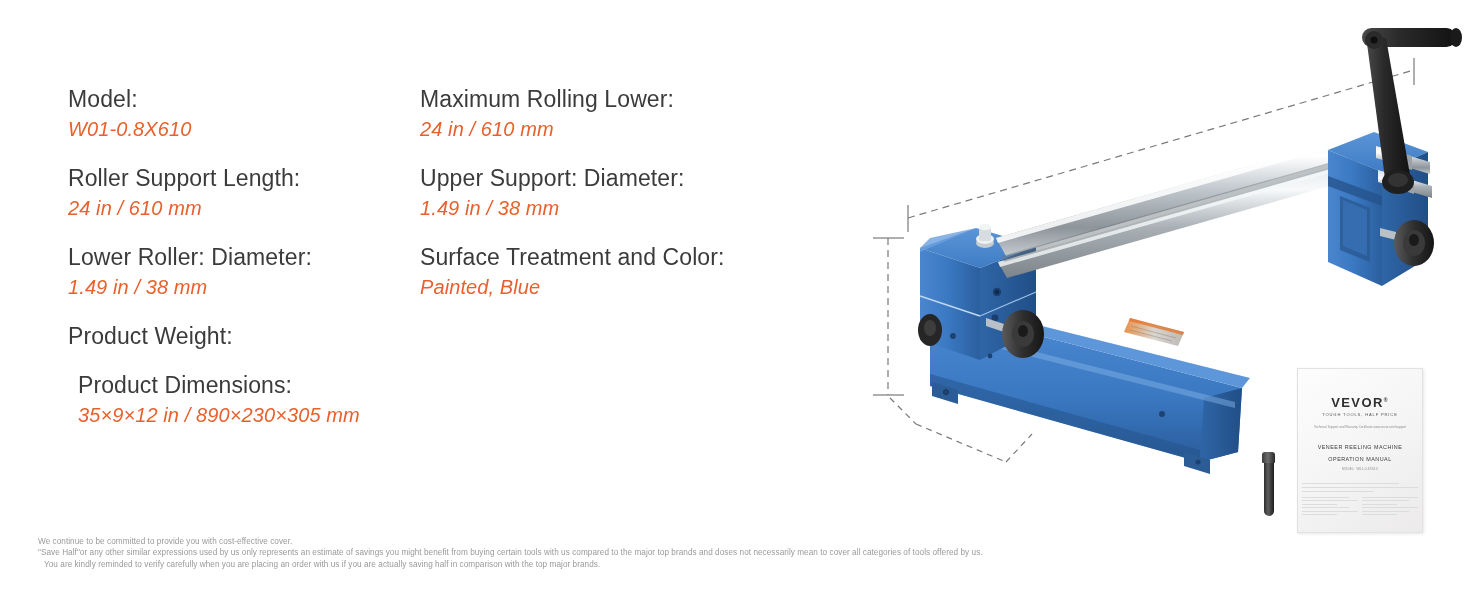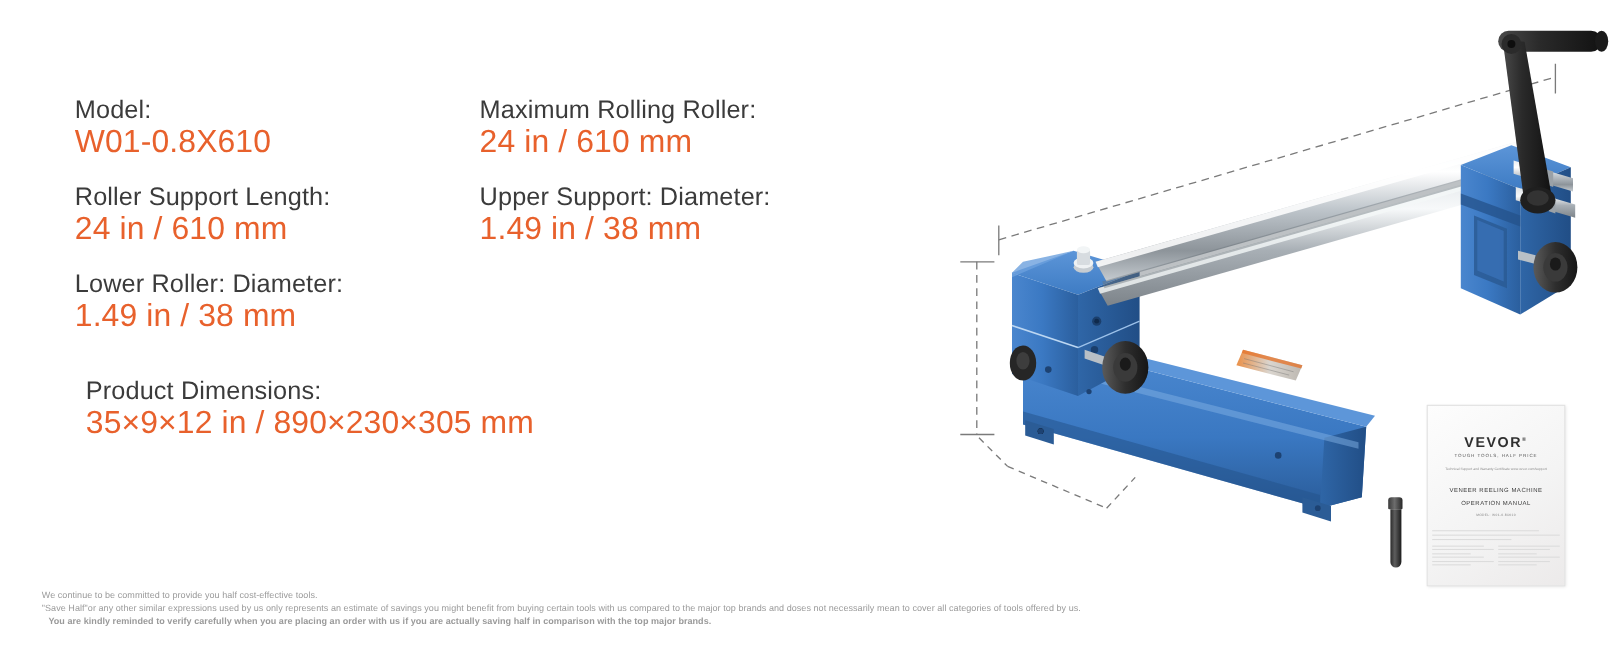--- a/index.html
+++ b/index.html
@@ -11,44 +11,44 @@
     overflow: hidden;
   }
   #page { position: relative; width: 1464px; height: 600px; background:#fff; }
 
   
   .spec-grid {
     position: absolute;
     left: 68px; top: 84px;
     width: 760px;
   }
-  .spec-row { display: flex; margin-bottom: 19px; gap: 16px; }
+  .spec-row { display: flex; margin-bottom: 19px; }
   .spec-cell { width: 352px; }
   .spec-cell.wide { width: 704px; }
   .spec-label {
     font-size: 23px; color: #3b3b3b; line-height: 30px;
     white-space: nowrap; letter-spacing: .1px;
   }
   .spec-value {
-    font-size: 29px; color: #e8612c; line-height: 30px;
-    white-space: nowrap; letter-spacing: .1px;
+    font-size: 20px; color: #e8612c; line-height: 30px;
+    white-space: nowrap; letter-spacing: .1px; font-style: italic;
   }
   .spec-row.dims { margin-top: 0; padding-left: 10px; }
 
   
   .disclaimer {
     position: absolute;
     left: 38px; top: 536px;
     width: 1200px;
   }
   .disclaimer div {
     font-size: 8.2px; color: #9a9a9a; line-height: 11.3px;
     white-space: nowrap; letter-spacing: .05px;
   }
-  .disclaimer .indent { padding-left: 6px; font-weight: bold; }
+  .disclaimer .indent { padding-left: 6px; }
 
   
   #illus { position: absolute; left: 780px; top: 0; width: 684px; height: 600px; }
   #illus svg { position:absolute; left:0; top:0; }
 
   
   .manual {
     position: absolute; left: 1297px; top: 368px;
     width: 126px; height: 165px;
     background: linear-gradient(145deg,#fdfdfd 0%,#f4f4f4 55%,#eceaea 100%);
@@ -102,59 +102,64 @@
 <div id="page">
 
   <div class="spec-grid">
 
     <div class="spec-row">
       <div class="spec-cell">
         <div class="spec-label">Model:</div>
         <div class="spec-value">W01-0.8X610</div>
       </div>
       <div class="spec-cell">
-        <div class="spec-label">Maximum Rolling Roller:</div>
+        <div class="spec-label">Maximum Rolling Lower:</div>
         <div class="spec-value">24 in / 610 mm</div>
       </div>
     </div>
 
     <div class="spec-row">
       <div class="spec-cell">
         <div class="spec-label">Roller Support Length:</div>
         <div class="spec-value">24 in / 610 mm</div>
       </div>
       <div class="spec-cell">
         <div class="spec-label">Upper Support: Diameter:</div>
         <div class="spec-value">1.49 in / 38 mm</div>
       </div>
     </div>
 
     <div class="spec-row">
       <div class="spec-cell">
         <div class="spec-label">Lower Roller: Diameter:</div>
         <div class="spec-value">1.49 in / 38 mm</div>
       </div>
+      <div class="spec-cell">
+        <div class="spec-label">Surface Treatment and Color:</div>
+        <div class="spec-value">Painted, Blue</div>
+      </div>
     </div>
 
     <div class="spec-row">
       <div class="spec-cell">
+        <div class="spec-label">Product Weight:</div>
       </div>
     </div>
 
     <div class="spec-row dims">
       <div class="spec-cell wide">
         <div class="spec-label">Product Dimensions:</div>
         <div class="spec-value">35×9×12 in / 890×230×305 mm</div>
       </div>
     </div>
 
   </div>
 
   <div class="disclaimer">
-    <div>We continue to be committed to provide you half cost-effective tools.</div>
+    <div>We continue to be committed to provide you with cost-effective cover.</div>
     <div>"Save Half"or any other similar expressions used by us only represents an estimate of savings you might benefit from buying certain tools with us compared to the major top brands and doses not necessarily mean to cover all categories of tools offered by us.</div>
     <div class="indent">You are kindly reminded to verify carefully when you are placing an order with us if you are actually saving half in comparison with the top major brands.</div>
   </div>
 
   <div id="illus">
 
     <svg width="684" height="600" viewBox="0 0 684 600">
       <defs>
         <linearGradient id="gBlueTop" x1="0" y1="0" x2="0" y2="1">
           <stop offset="0" stop-color="#5c95d8"></stop>

